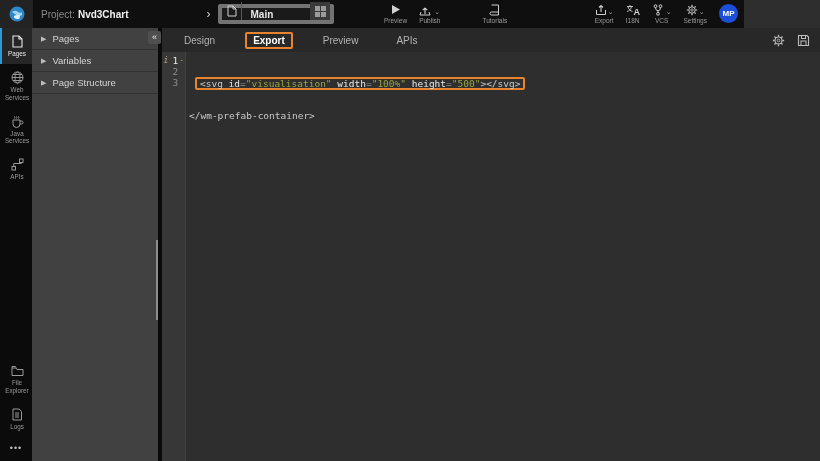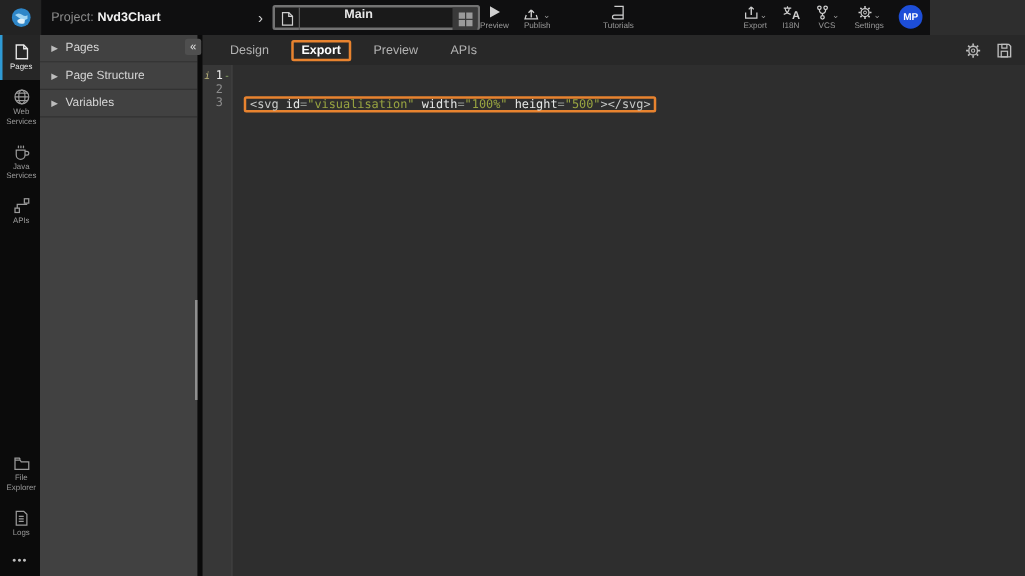--- a/index.html
+++ b/index.html
@@ -6,21 +6,21 @@
   html,body { background:#000; }
   body { font-family:"Liberation Sans", sans-serif; }
   .app { position:relative; width:820px; height:461px; background:#2e2e2e; overflow:hidden; }
 
   
   .topbar { position:absolute; left:0; top:0; width:744px; height:28px; background:#0f0f10; display:flex; align-items:center; z-index:5; }
   .logo-box { width:33px; height:28px; background:#232323; display:flex; align-items:center; justify-content:center; cursor:pointer; }
   .project { margin-left:8px; font-size:10px; color:#8b8b8b; white-space:nowrap; }
   .project b { color:#f2f2f2; font-weight:bold; margin-left:3px; }
   .hdr-chev { margin-left:78px; color:#cfcfcf; font-size:12px; }
-  .main-tab { margin-left:8px; height:20px; display:flex; align-items:flex-start; border:2px solid #737373; background:#1a1a1a; border-radius:2px; cursor:pointer;gap:27px; }
+  .main-tab { margin-left:8px; height:20px; display:flex; align-items:flex-end; border:4px solid #737373; background:#1a1a1a; border-radius:2px; cursor:pointer; }
   .main-tab .fileicon { width:20px; height:18px; border-right:1px solid #5a5a5a; display:flex; align-items:center; justify-content:center; }
   .main-tab .tab-label { font-size:10px; font-weight:bold; color:#e8e8e8; padding:0 8px; width:68px; }
   .main-tab .gridicon { width:20px; height:18px; background:#3a3a3a; display:flex; align-items:center; justify-content:center; }
   .grid4 { display:grid; grid-template-columns:5px 5px; grid-gap:1px; }
   .grid4 span { width:5px; height:5px; background:#9a9a9a; }
 
   .center-tools { position:absolute; left:378px; top:0; height:28px; display:flex; align-items:flex-start; }
   .tool { display:flex; flex-direction:column; align-items:center; padding:3px 6px 0 6px; cursor:pointer; }
   .tool .ic { height:13px; display:flex; align-items:center; justify-content:center; }
   .tool .lbl { font-size:6.5px; color:#9a9a9a; margin-top:1px; white-space:nowrap; }
@@ -43,21 +43,21 @@
   .panel { position:absolute; left:32px; top:28px; width:126px; height:433px; background:#414141; z-index:3; }
   .panel-row { height:22px; display:flex; align-items:center; border-bottom:1px solid #323232; cursor:pointer; background:#414141; }
   .panel-row .arr { color:#bdbdbd; font-size:7px; margin:0 6px 0 9px; }
   .panel-row .plbl { color:#d6d6d6; font-size:9.5px; }
   .panel-divider { position:absolute; left:158px; top:28px; width:4px; height:433px; background:#0a0a0a; z-index:4; }
   .panel-scroll-thumb { position:absolute; left:156px; top:240px; width:2px; height:80px; background:#8f8f8f; z-index:5; }
   .collapse-btn { position:absolute; left:148px; top:31px; width:13px; height:13px; background:#4f4f4f; color:#e8e8e8; font-size:9px; line-height:12px; text-align:center; border-radius:2px; cursor:pointer; z-index:6; }
 
   
   .editor { position:absolute; left:162px; top:28px; width:658px; height:433px; background:#2e2e2e; }
-  .tabbar { height:24px; background:#282828; display:flex; align-items:center; padding-left:14px; }
+  .tabbar { height:24px; background:#282828; display:flex; align-items:center; padding-left:14px;gap:12px; }
   .etab { font-size:10px; color:#b3b3b3; padding:3px 8px; margin-right:10px; cursor:pointer; }
   .etab.active { color:#fff; font-weight:bold; border:2px solid #e8832f; border-radius:2px; padding:1px 6px; }
   .tab-actions { margin-left:auto; display:flex; align-items:center; padding-right:8px; }
   .tab-actions .act { width:18px; height:16px; display:flex; align-items:center; justify-content:center; margin-left:7px; cursor:pointer; }
 
   .code-area { position:relative; display:flex; height:409px; font-family:"DejaVu Sans Mono", monospace; font-size:9.5px; }
   .gutter { width:24px; background:#373737; border-right:1px solid #404040; padding-top:3px; }
   .gutter-row { height:11px; display:flex; align-items:center; }
   .gutter-row .ginfo { width:8px; text-align:center; color:#b9b27a; font-size:8px; font-style:italic; }
   .gutter-row .gnum { width:9px; text-align:right; color:#8d8d8d; }
@@ -249,25 +249,25 @@
     <div class="rail-more">•••</div>
   </nav>
 
   <aside class="panel">
     <div class="panel-row">
       <span class="arr">▶</span>
       <span class="plbl">Pages</span>
     </div>
     <div class="panel-row">
       <span class="arr">▶</span>
-      <span class="plbl">Page Structure</span>
+      <span class="plbl">Variables</span>
     </div>
     <div class="panel-row">
       <span class="arr">▶</span>
-      <span class="plbl">Variables</span>
+      <span class="plbl">Page Structure</span>
     </div>
   </aside>
   <div class="collapse-btn">«</div>
   <div class="panel-divider"></div>
   <div class="panel-scroll-thumb"></div>
 
   <main class="editor">
     <div class="tabbar">
       <span class="etab">Design</span>
       <span class="etab active">Export</span>
@@ -306,17 +306,18 @@
           <span class="gfold"></span>
         </div>
         <div class="gutter-row">
           <span class="ginfo"></span>
           <span class="gnum">3</span>
           <span class="gfold"></span>
         </div>
       </div>
       <div class="code-lines">
         <div class="code-line"><span class="hl-box"><span class="tk-tag">&lt;svg </span><span class="tk-attr">id</span><span class="tk-eq">=</span><span class="tk-str">"visualisation"</span><span> </span><span class="tk-attr">width</span><span class="tk-eq">=</span><span class="tk-str">"100%"</span><span> </span><span class="tk-attr">height</span><span class="tk-eq">=</span><span class="tk-str">"500"</span><span class="tk-tag">&gt;&lt;/svg&gt;</span></span></div>
+        <div class="code-line"><span class="tk-tag">&lt;/wm-prefab-container&gt;</span></div>
       </div>
     </div>
   </main>
 
 </div>
 
 </body></html>

